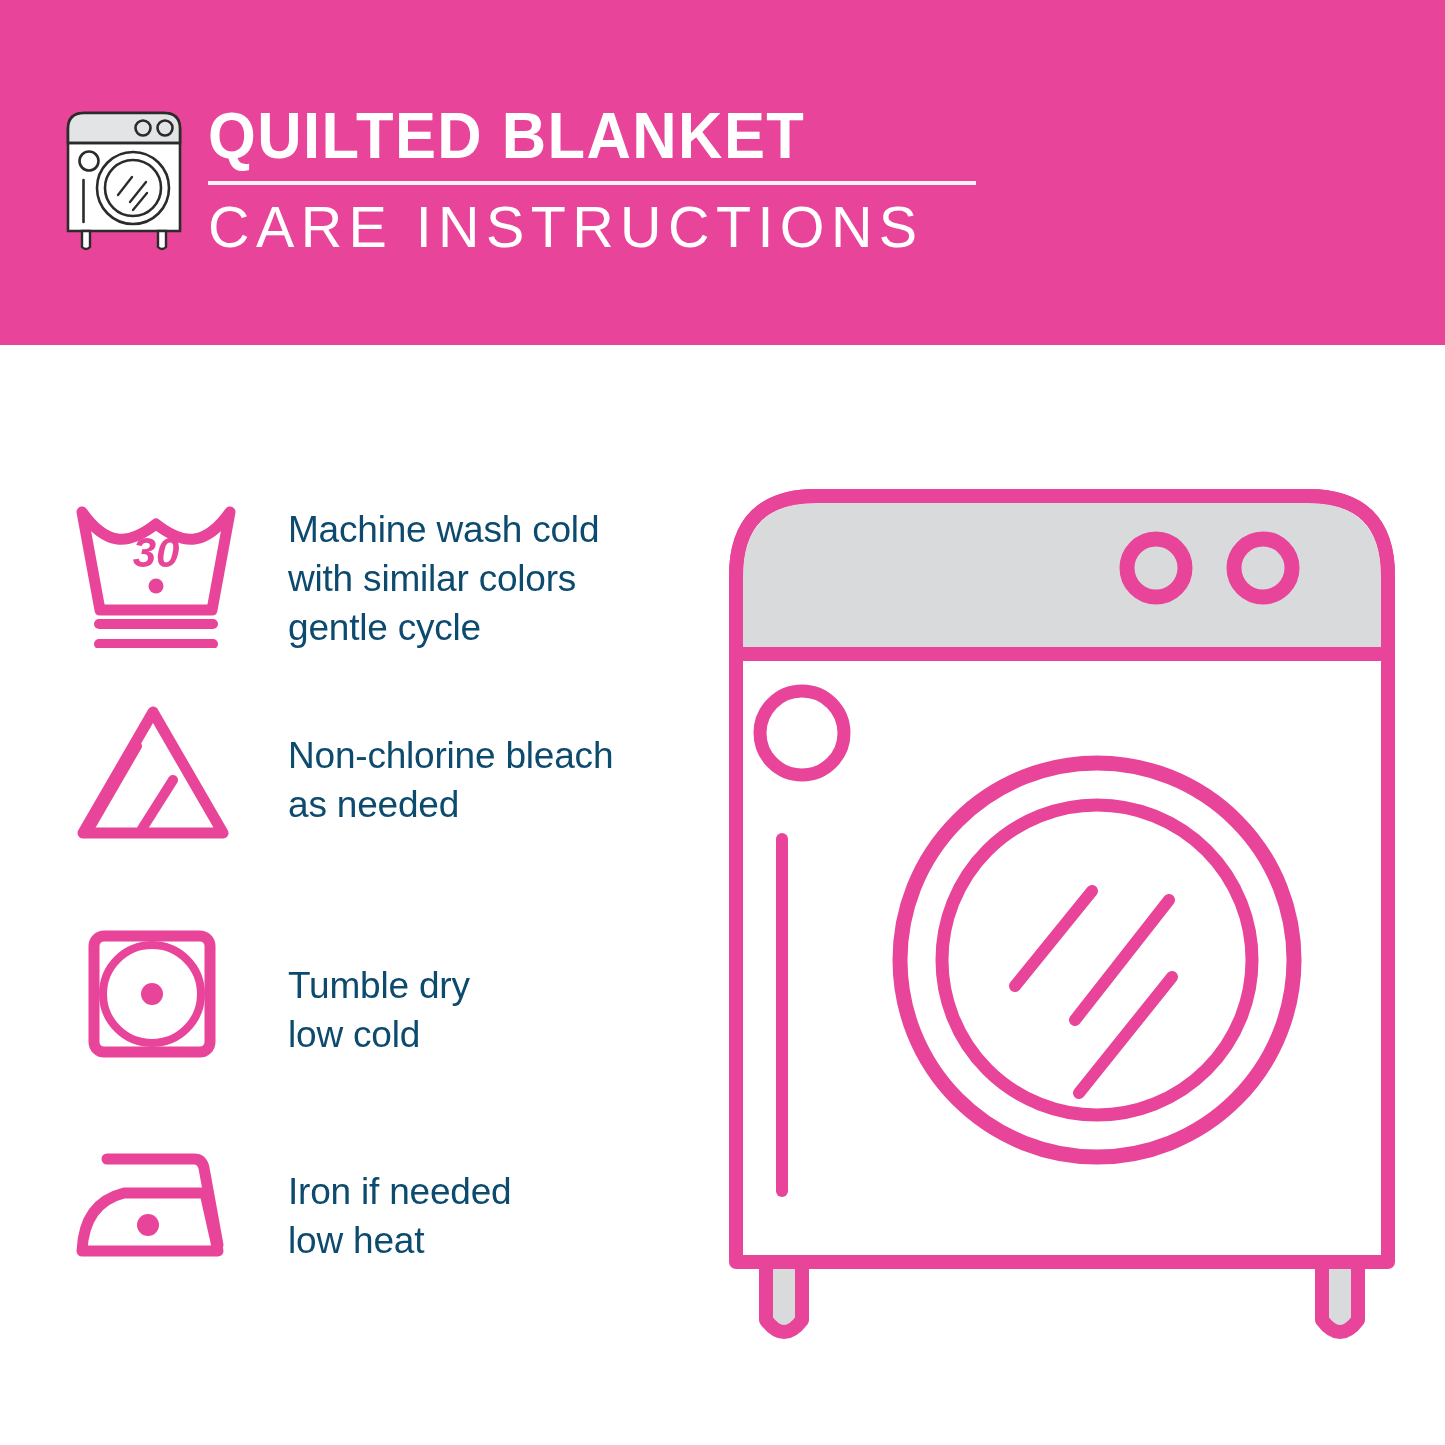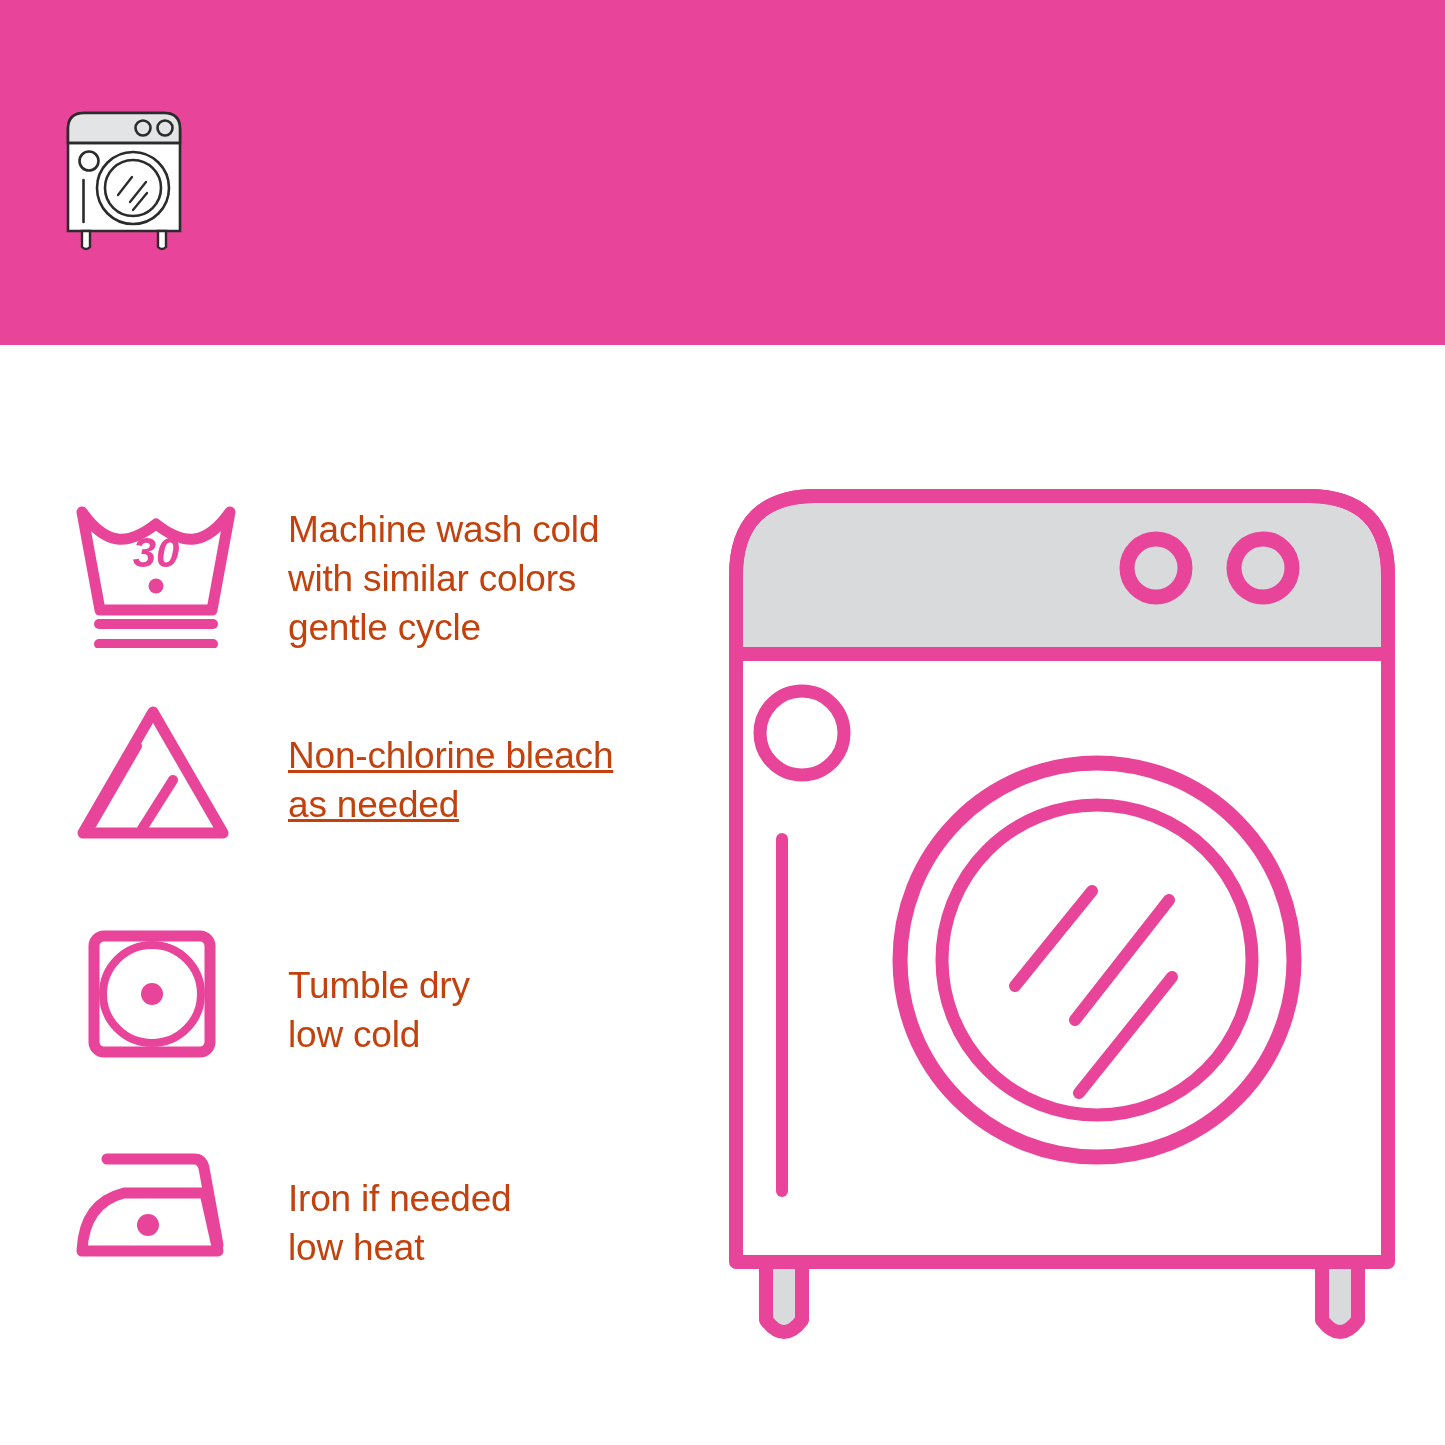--- a/index.html
+++ b/index.html
@@ -77,36 +77,36 @@
   .care-icon {
     position: absolute;
     left: 72px;
     top: 0;
     width: 160px;
     height: 150px;
   }
   .care-text {
     position: absolute;
     left: 288px;
-    color: #c2410c;
+    color: #0c4a6e;
     font-size: 37px;
     line-height: 1.32;
     letter-spacing: -0.2px;
     white-space: pre-line;
   }
 
   #icon-wash   { left: 72px; top: 8px;  width: 168px; height: 150px; font-style: italic; }
   #icon-bleach { left: 72px; top: 212px; width: 162px; height: 142px; }
   #icon-dry    { left: 86px; top: 440px; width: 132px; height: 128px; }
   #icon-iron   { left: 72px; top: 655px; width: 168px; height: 122px; }
 
   #text-wash   { top: 16px; }
-  #text-bleach { top: 242px; text-decoration: underline; }
+  #text-bleach { top: 242px; }
   #text-dry    { top: 472px; }
-  #text-iron   { top: 678px; margin-top: 7px; }
+  #text-iron   { top: 678px; }
 
   
   #machine-illustration {
     position: absolute;
     left: 722px;
     top: 482px;
     width: 680px;
     height: 880px;
   }
 </style>
@@ -135,20 +135,25 @@
 
       <line x1="58" y1="92" x2="72" y2="74" stroke="#2b2b2b" stroke-width="2.3" stroke-linecap="round"></line>
       <line x1="70" y1="99" x2="86" y2="79" stroke="#2b2b2b" stroke-width="2.3" stroke-linecap="round"></line>
       <line x1="73" y1="107" x2="87" y2="90" stroke="#2b2b2b" stroke-width="2.3" stroke-linecap="round"></line>
 
       <path d="M22 128 L22 144 Q26 148 30 144 L30 128 Z" fill="#ffffff" stroke="#2b2b2b" stroke-width="2.4"></path>
       <path d="M98 128 L98 144 Q102 148 106 144 L106 128 Z" fill="#ffffff" stroke="#2b2b2b" stroke-width="2.4"></path>
     </svg>
   </div>
 
+  <div id="header-text-block">
+    <div id="title-main">QUILTED BLANKET</div>
+    <div id="title-divider"></div>
+    <div id="title-sub">CARE INSTRUCTIONS</div>
+  </div>
 </div>
 
 <div id="care-list">
 
   <div id="icon-wash" class="care-icon">
     <svg viewBox="0 0 168 150" width="168" height="150">
 
       <path d="M10 14 C 34 48, 56 48, 84 26 C 112 48, 134 48, 158 14
                L 140 112 L 28 112 Z" fill="none" stroke="#e8459a" stroke-width="11" stroke-linejoin="round" stroke-linecap="round"></path>
 

